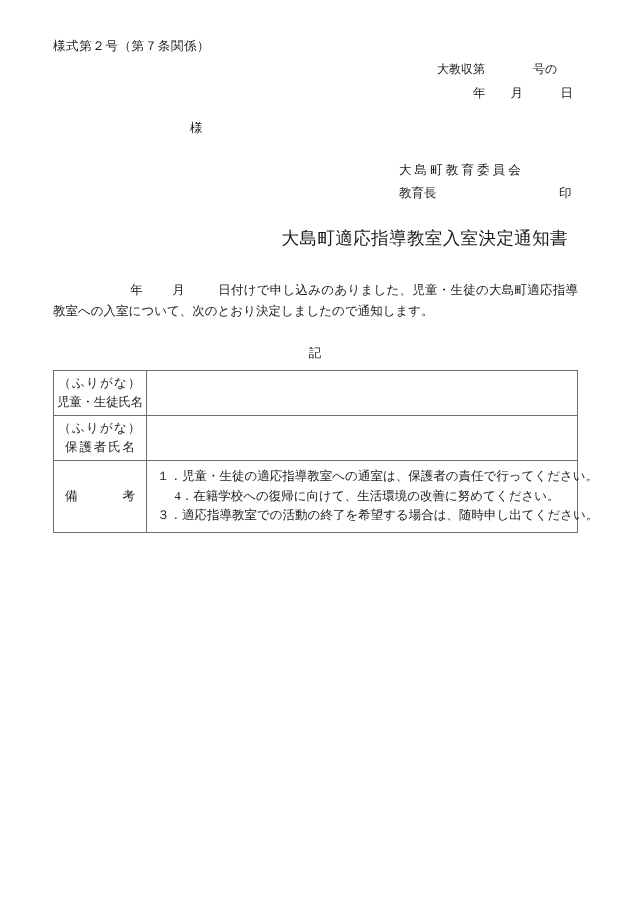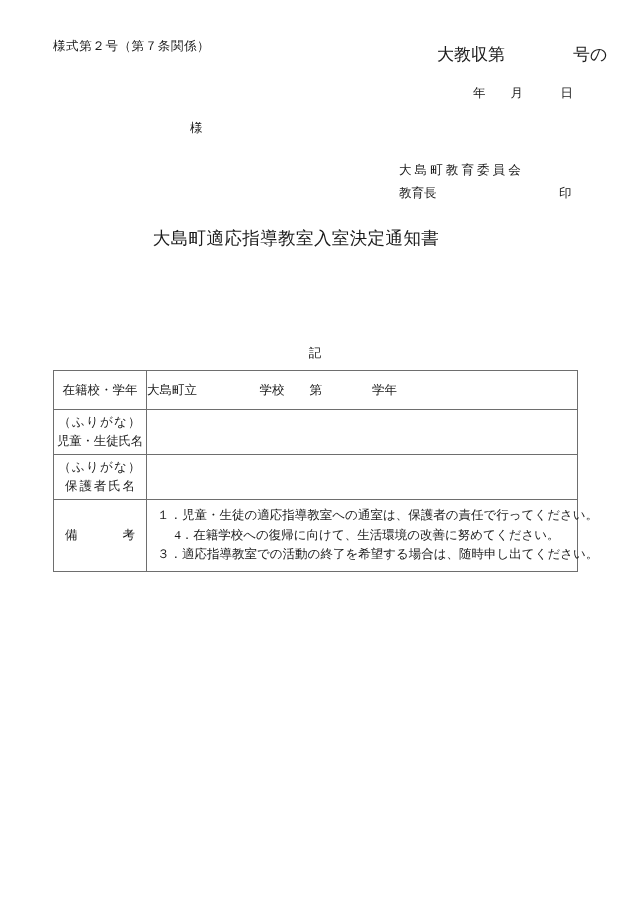--- a/index.html
+++ b/index.html
@@ -28,22 +28,22 @@
     position: absolute;
     left: 53px;
     top: 38px;
     font-size: 12.5px;
     letter-spacing: 0.6px;
     white-space: pre;
   }
   .doc-number {
     position: absolute;
     left: 437px;
-    top: 43px;
-    font-size: 17px;
+    top: 61px;
+    font-size: 12px;
     white-space: pre;
   }
   .doc-date {
     position: absolute;
     left: 473px;
     top: 85px;
     font-size: 12.5px;
     white-space: pre;
   }
   .addressee {
@@ -72,24 +72,24 @@
     position: absolute;
     left: 559px;
     top: 185px;
     font-size: 12.5px;
     white-space: pre;
   }
 
   
   .doc-title {
     position: absolute;
-    left: 12px;
+    left: 0;
     top: 226px;
     width: 568px;
-    text-align: center;
+    text-align: right;
     font-size: 17.5px;
     letter-spacing: 0.4px;
     white-space: pre;
   }
 
   
   .body-text {
     position: absolute;
     left: 53px;
     top: 280px;
@@ -201,36 +201,33 @@
   <div class="doc-date">年　　月　　　日</div>
 
   <div class="addressee">様</div>
 
   <div class="issuer-org">大島町教育委員会</div>
   <div class="issuer-title">教育長</div>
   <div class="issuer-seal">印</div>
 
   <div class="doc-title">大島町適応指導教室入室決定通知書</div>
 
+  <div class="body-text">
+    <span class="lead-indent"></span><span>年</span><span class="gap-s"></span><span>月</span><span class="gap-m"></span><span>日付けで申し込みのありました、児童・生徒の大島町適応指導教室</span><span>への入室について、次のとおり決定しましたので通知します。</span>
+  </div>
 
   <div class="ki-mark">記</div>
 
   <table class="form-table">
     <colgroup>
       <col class="col-label">
       <col>
     </colgroup>
     <tbody>
 
-      <tr>
-        <td class="label-cell">
-          <span class="lbl-plain">在籍校・学年</span>
-        </td>
-        <td class="value-cell value-school">大島町立　　　　　学校　　第　　　　学年</td>
-      </tr>
 
       <tr>
         <td class="label-cell tall">
           <span class="lbl-two-line">
             <span class="furigana">（ふりがな）</span>
             <span class="name-tight">児童・生徒氏名</span>
           </span>
         </td>
         <td class="value-cell value-blank"></td>
       </tr>

